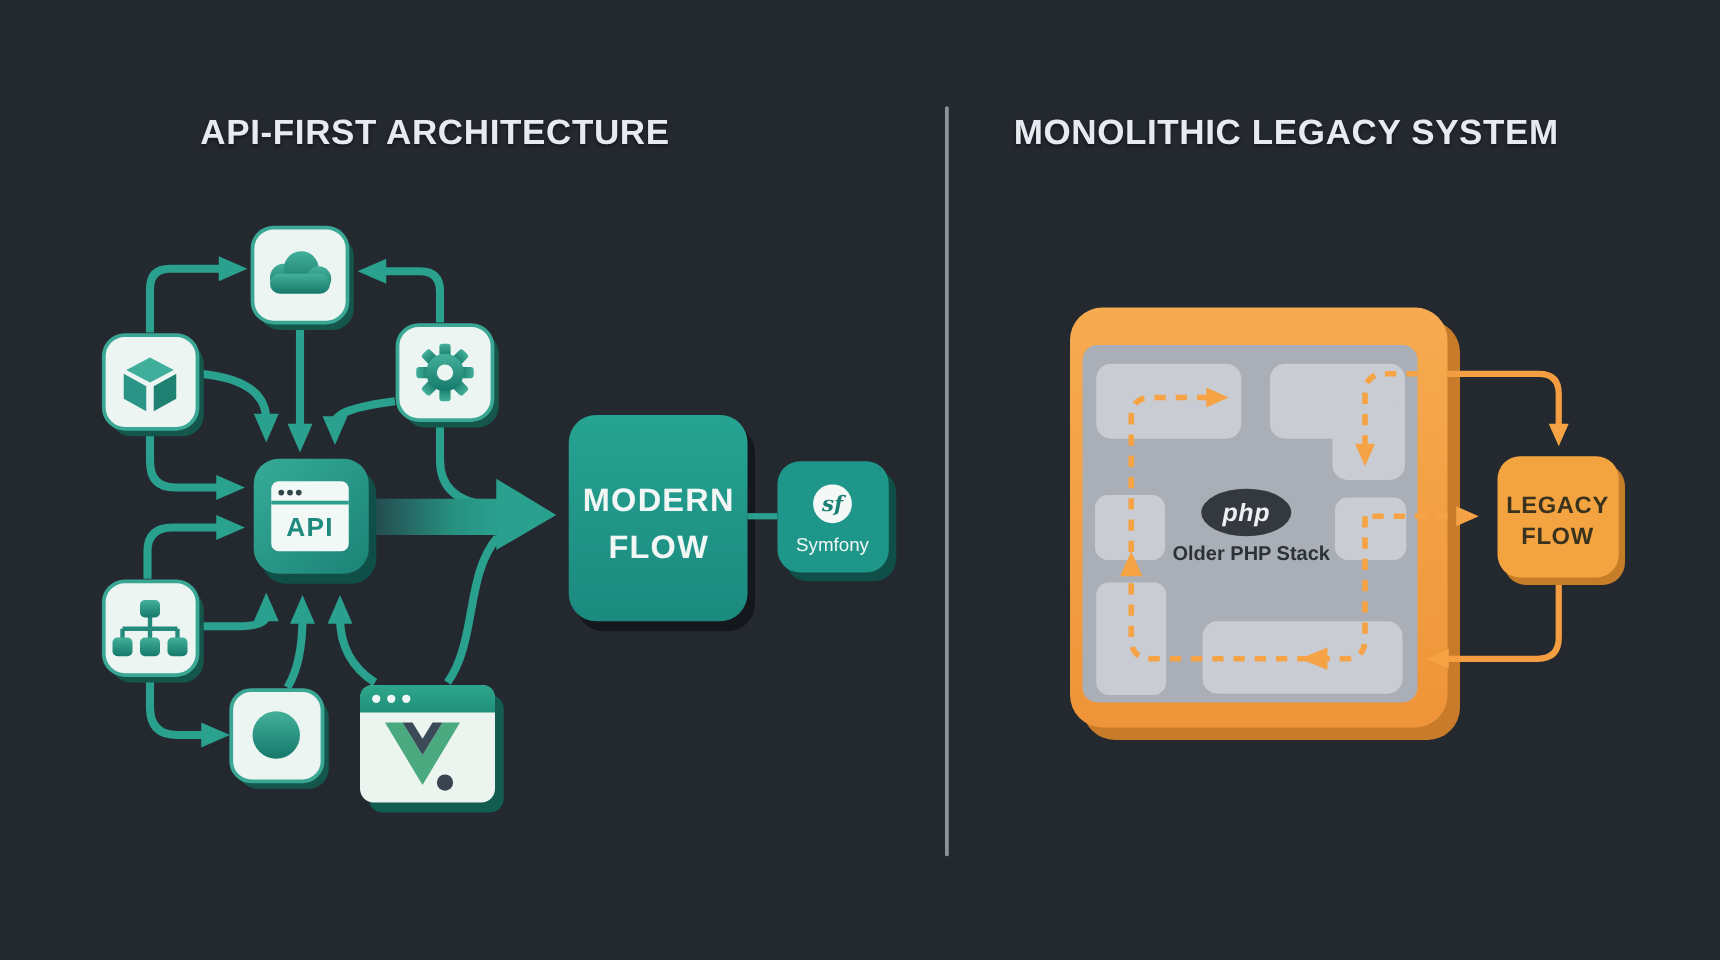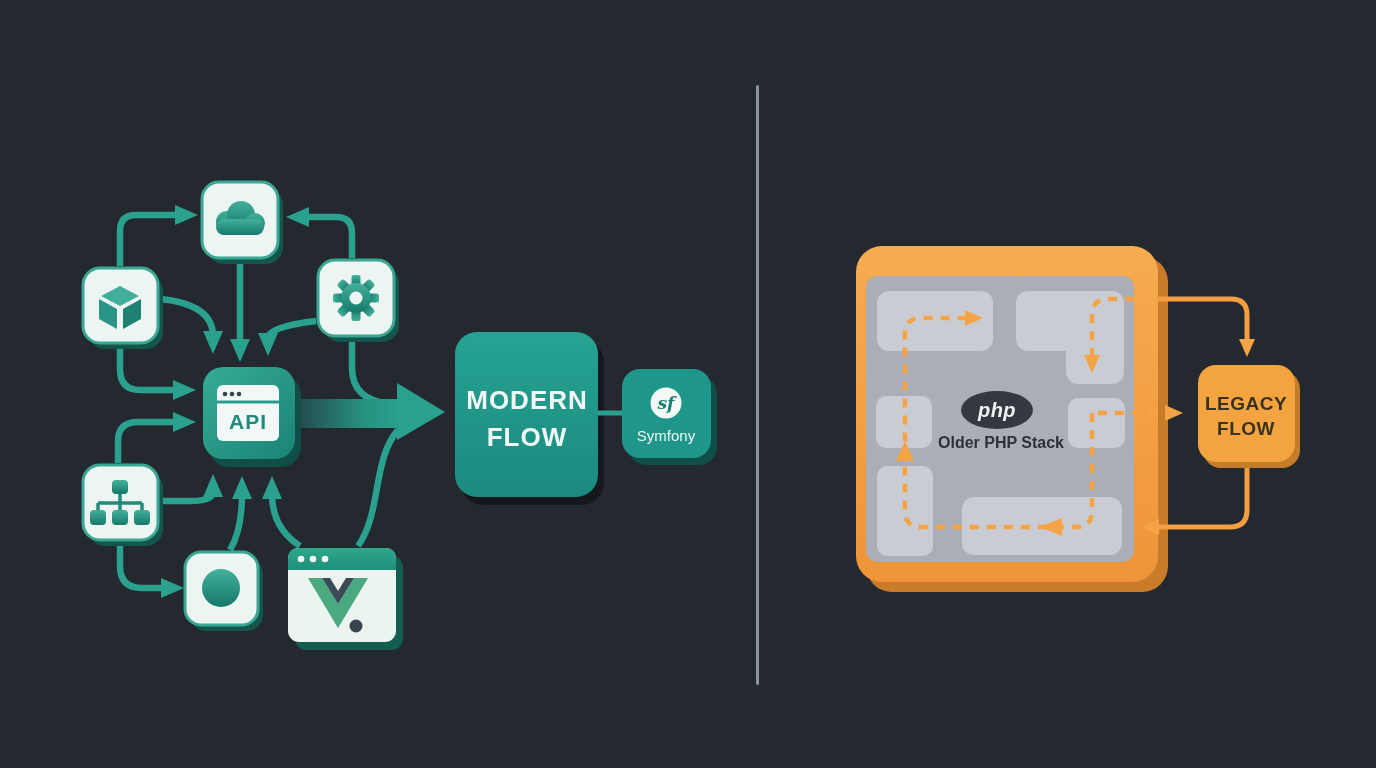--- a/index.html
+++ b/index.html
@@ -27,20 +27,22 @@
   .symfony-text{font-size:15px;fill:#eef6f4;}
   .sf-mono{font-size:17px;font-weight:700;font-style:italic;font-family:"DejaVu Serif", serif;fill:#1c7f74;}
   .php-text{font-size:20px;font-weight:700;font-style:italic;fill:#eef0f3;letter-spacing:.5px;}
   .stack-text{font-size:16px;font-weight:700;fill:#2d3138;}
 </style>
 </head>
 <body>
 
 <div class="stage">
 
+  <div class="panel-title left">API-FIRST ARCHITECTURE</div>
+  <div class="panel-title right">MONOLITHIC LEGACY SYSTEM</div>
   <div class="divider"></div>
 
   <svg width="1376" height="768" viewBox="0 0 1376 768">
     <defs>
       <linearGradient id="gIcon" x1="0" y1="0" x2="0" y2="1">
         <stop offset="0" stop-color="#44b09a"></stop>
           <stop offset="1" stop-color="#15796b"></stop>
       </linearGradient>
       <linearGradient id="gBoxTeal" x1="0" y1="0" x2="1" y2="1">
         <stop offset="0" stop-color="#36ab97"></stop>

